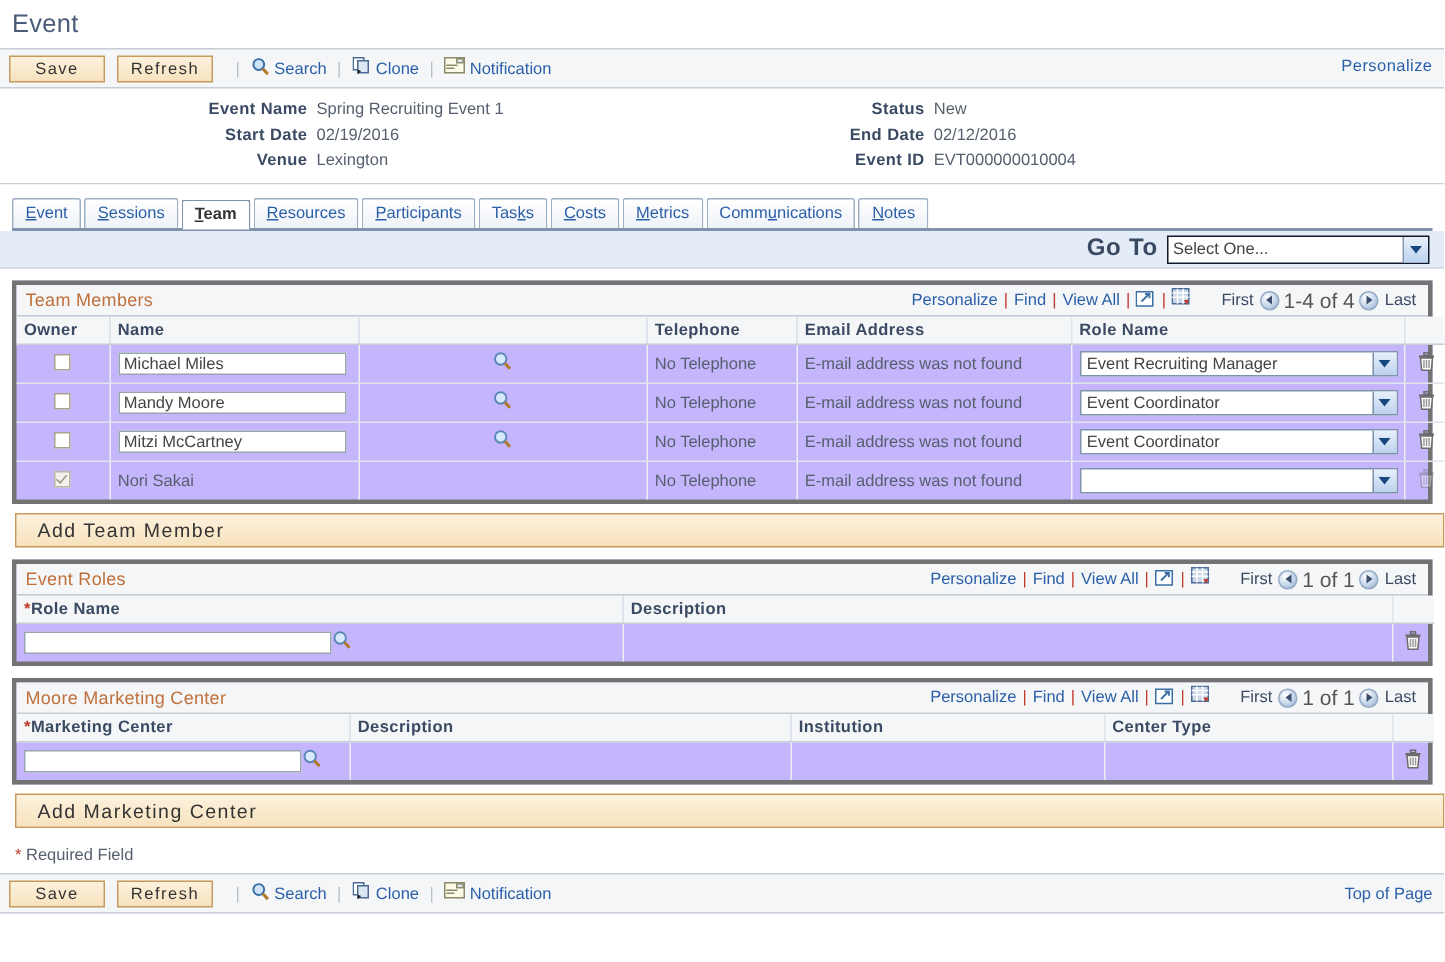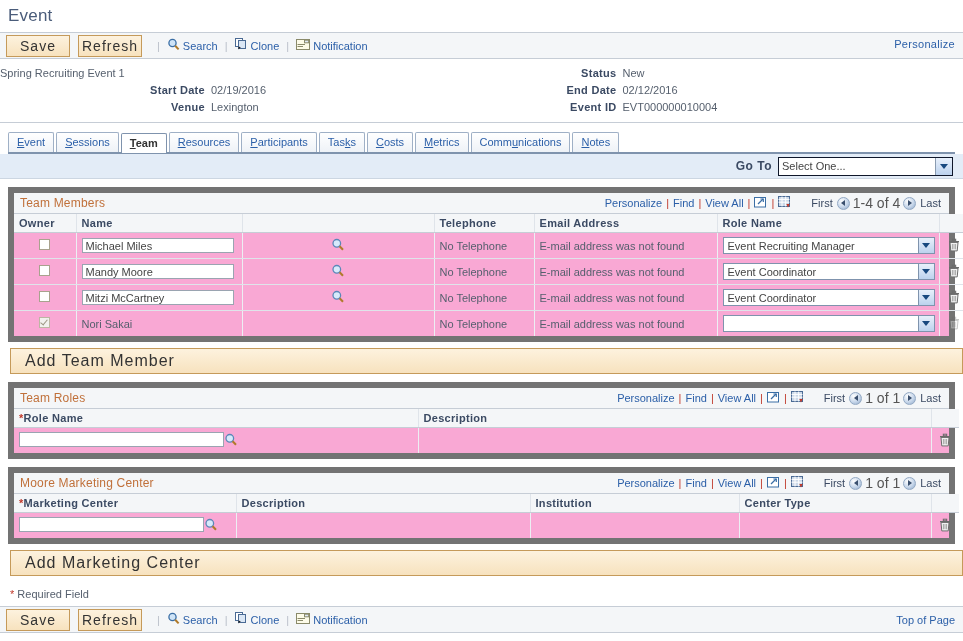--- a/index.html
+++ b/index.html
@@ -22,21 +22,21 @@
   .toolbar{
     background:#f4f6f8;
     border-top:1px solid #c6cdd6;
     border-bottom:1px solid #c6cdd6;
     height:25px;display:flex;align-items:center;
     padding:0 6px;position:relative;
   }
   .pt-btn{
     background:linear-gradient(to bottom,#fdf2de 0%,#f7e2be 100%);
     border:1px solid #c59a5a;
-    color:#333;font-size:14px;
+    color:#333;font-size:11px;
     padding:2px 0;min-width:62px;text-align:center;
     letter-spacing:1px;cursor:pointer;margin-right:8px;
     font-family:"Liberation Sans", sans-serif;
   }
   .sep{color:#b9bfc8;margin:0 7px;}
   .tb-link{
     color:#2b5fa8;text-decoration:none;font-size:11px;
     display:inline-flex;align-items:center;cursor:pointer;
   }
   .personalize{
@@ -79,39 +79,39 @@
   }
   .tab u{text-decoration:underline;}
   .tabs-underline{height:2px;background:#7f93ad;margin:0 8px;}
 
   
   .gotobar{
     background:#e3ecf7;height:24px;display:flex;align-items:center;
     justify-content:flex-end;padding-right:10px;
     border-bottom:1px solid #ccd6e2;
   }
-  .goto-lbl{font-weight:bold;color:#3b4a63;font-size:12px;margin-right:6px;letter-spacing:.5px;}
+  .goto-lbl{font-weight:bold;color:#3b4a63;font-size:16px;margin-right:6px;letter-spacing:.5px;}
   .goto-sel{
     width:170px;height:17px;font-size:11px;
     border:1px solid #0f172a;background:#fff;
     display:flex;align-items:center;padding-left:3px;color:#444;
     position:relative;cursor:pointer;
   }
   .goto-sel .arrowbox{
     position:absolute;right:0;top:0;bottom:0;width:16px;
     background:linear-gradient(to bottom,#e8f0fb,#bcd2ee);
     border-left:1px solid #8a9bb0;display:flex;align-items:center;justify-content:center;
   }
   .caret{
     width:0;height:0;border-left:4px solid transparent;border-right:4px solid transparent;
     border-top:5px solid #17487f;
   }
 
   
-  .section{margin:8px 8px 0 8px;border:6px solid #737373;background:#f9a8d4;}
+  .section{margin:8px 8px 0 8px;border:3px solid #737373;background:#c4b5fd;}
   .sec-head{
     background:#f4f6f8;height:20px;display:flex;align-items:center;
     border-bottom:1px solid #c6cdd6;position:relative;padding-left:6px;
   }
   .sec-title{color:#c0703a;font-size:12px;letter-spacing:.2px;}
   .gridnav{
     position:absolute;right:4px;top:0;height:20px;
     display:flex;align-items:center;font-size:11px;color:#2b5fa8;white-space:nowrap;
   }
   .gridnav a{color:#2b5fa8;text-decoration:none;cursor:pointer;}
@@ -163,21 +163,21 @@
     box-sizing:border-box;cursor:pointer;
   }
   .dd .arrowbox{
     position:absolute;right:0;top:0;bottom:0;width:15px;
     background:linear-gradient(to bottom,#e8f0fb,#bcd2ee);
     border-left:1px solid #7f93ad;display:flex;align-items:center;justify-content:center;
   }
 
   .addbtn{
     background:linear-gradient(to bottom,#fdf2de 0%,#f7e2be 100%);
-    border:1px solid #c59a5a;color:#333;font-size:16px;
+    border:1px solid #c59a5a;color:#333;font-size:13px;
     padding:3px 14px;letter-spacing:1px;cursor:pointer;
     margin:6px 0 0 10px;font-family:"Liberation Sans", sans-serif;
   }
   .reqnote{margin:12px 0 6px 10px;font-size:11px;color:#555f6d;}
   .reqnote .star{color:#c0392b;}
   .footbar{
     background:#f4f6f8;border-top:1px solid #c6cdd6;border-bottom:1px solid #c6cdd6;
     height:25px;display:flex;align-items:center;padding:0 6px;position:relative;
   }
   .topofpage{position:absolute;right:8px;color:#2b5fa8;cursor:pointer;font-size:11px;}
@@ -226,20 +226,21 @@
           </svg>
       </span>
       <span>Notification</span>
     </span>
     <span class="personalize">Personalize</span>
   </div>
 
   <div class="hdr">
     <div class="hdr-col">
       <div class="fldrow">
+        <span class="fldlbl">Event Name</span>
         <span class="fldval">Spring Recruiting Event 1</span>
       </div>
       <div class="fldrow">
         <span class="fldlbl">Start Date</span>
         <span class="fldval">02/19/2016</span>
       </div>
       <div class="fldrow">
         <span class="fldlbl">Venue</span>
         <span class="fldval">Lexington</span>
       </div>
@@ -448,21 +449,21 @@
                   <rect x="4.3" y="1.2" width="3.4" height="1.6" fill="none" stroke="#6b6b6b"></rect>
                 </svg></span></td>
           </tr>
         </tbody>
     </table>
   </div>
   <div class="addbtn">Add Team Member</div>
 
   <div class="section">
     <div class="sec-head">
-      <span class="sec-title">Team Roles</span>
+      <span class="sec-title">Event Roles</span>
       <span class="gridnav">
         <a>Personalize</a>
         <span class="gn-sep">|</span>
         <a>Find</a>
         <span class="gn-sep">|</span>
         <a>View All</a>
         <span class="gn-sep">|</span>
         <span>
           <svg width="13" height="12" viewBox="0 0 13 12">
               <rect x="0.5" y="1.5" width="11" height="9.5" fill="#fff" stroke="#3a6ea5"></rect>

